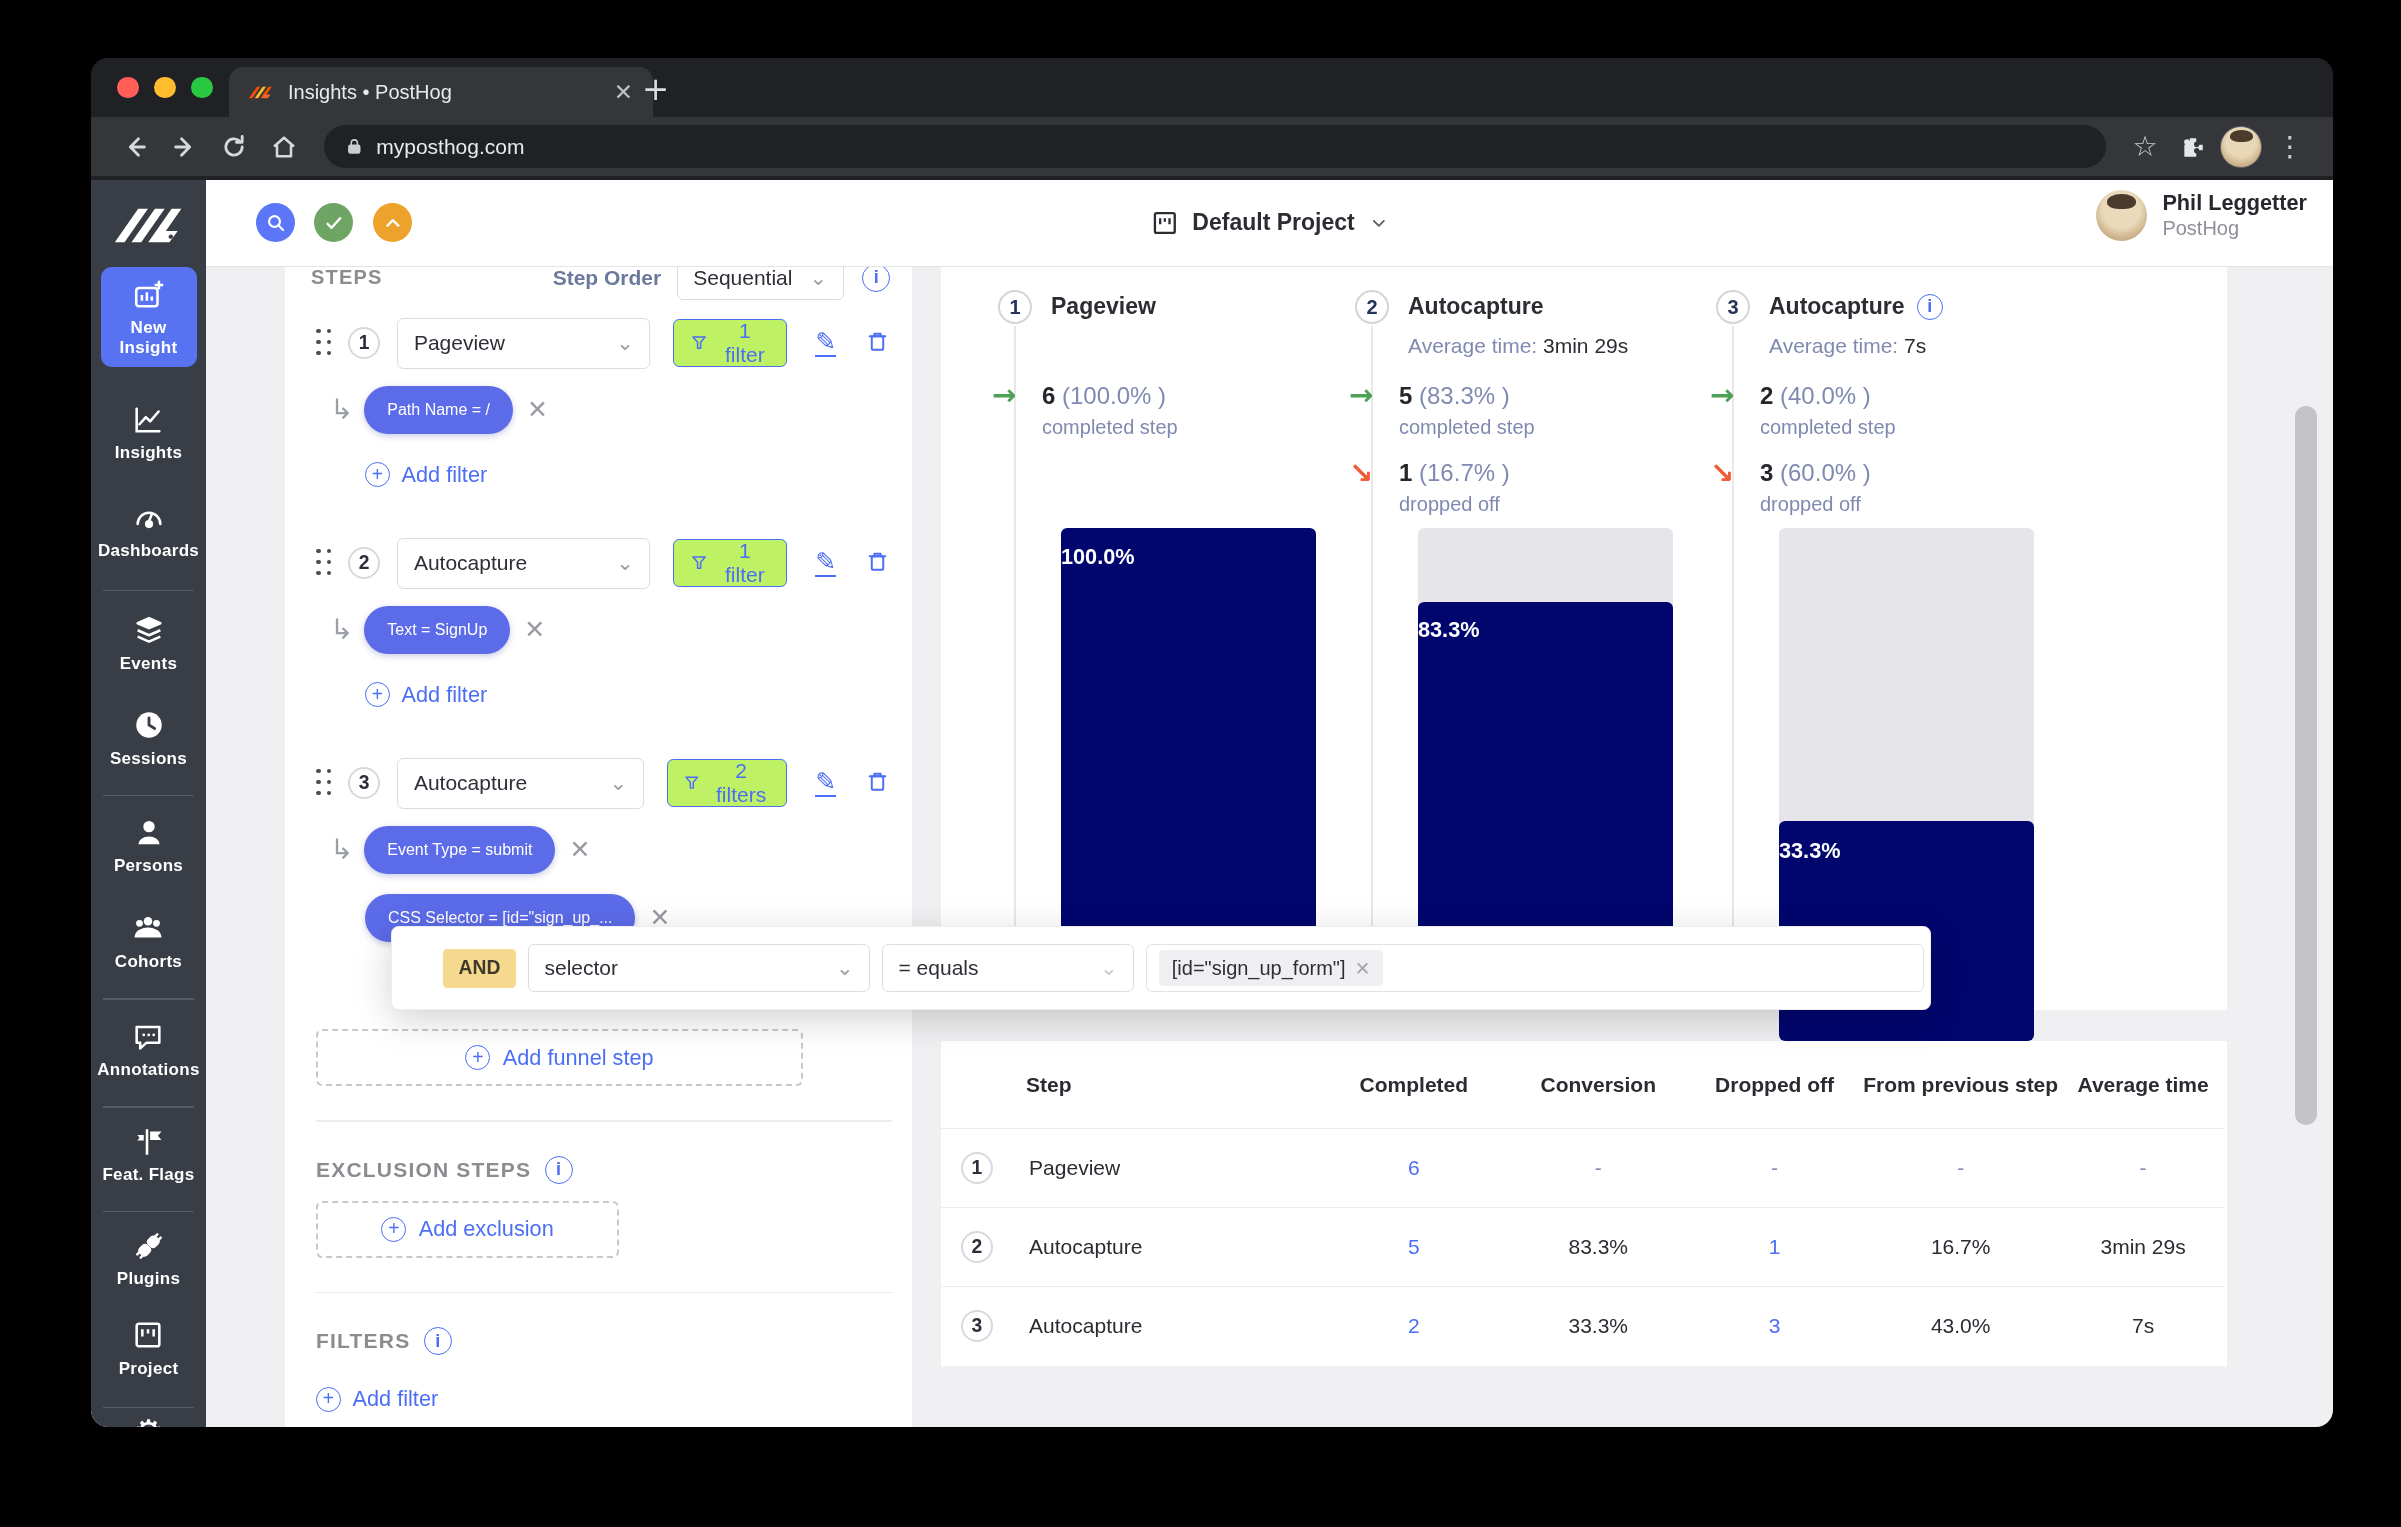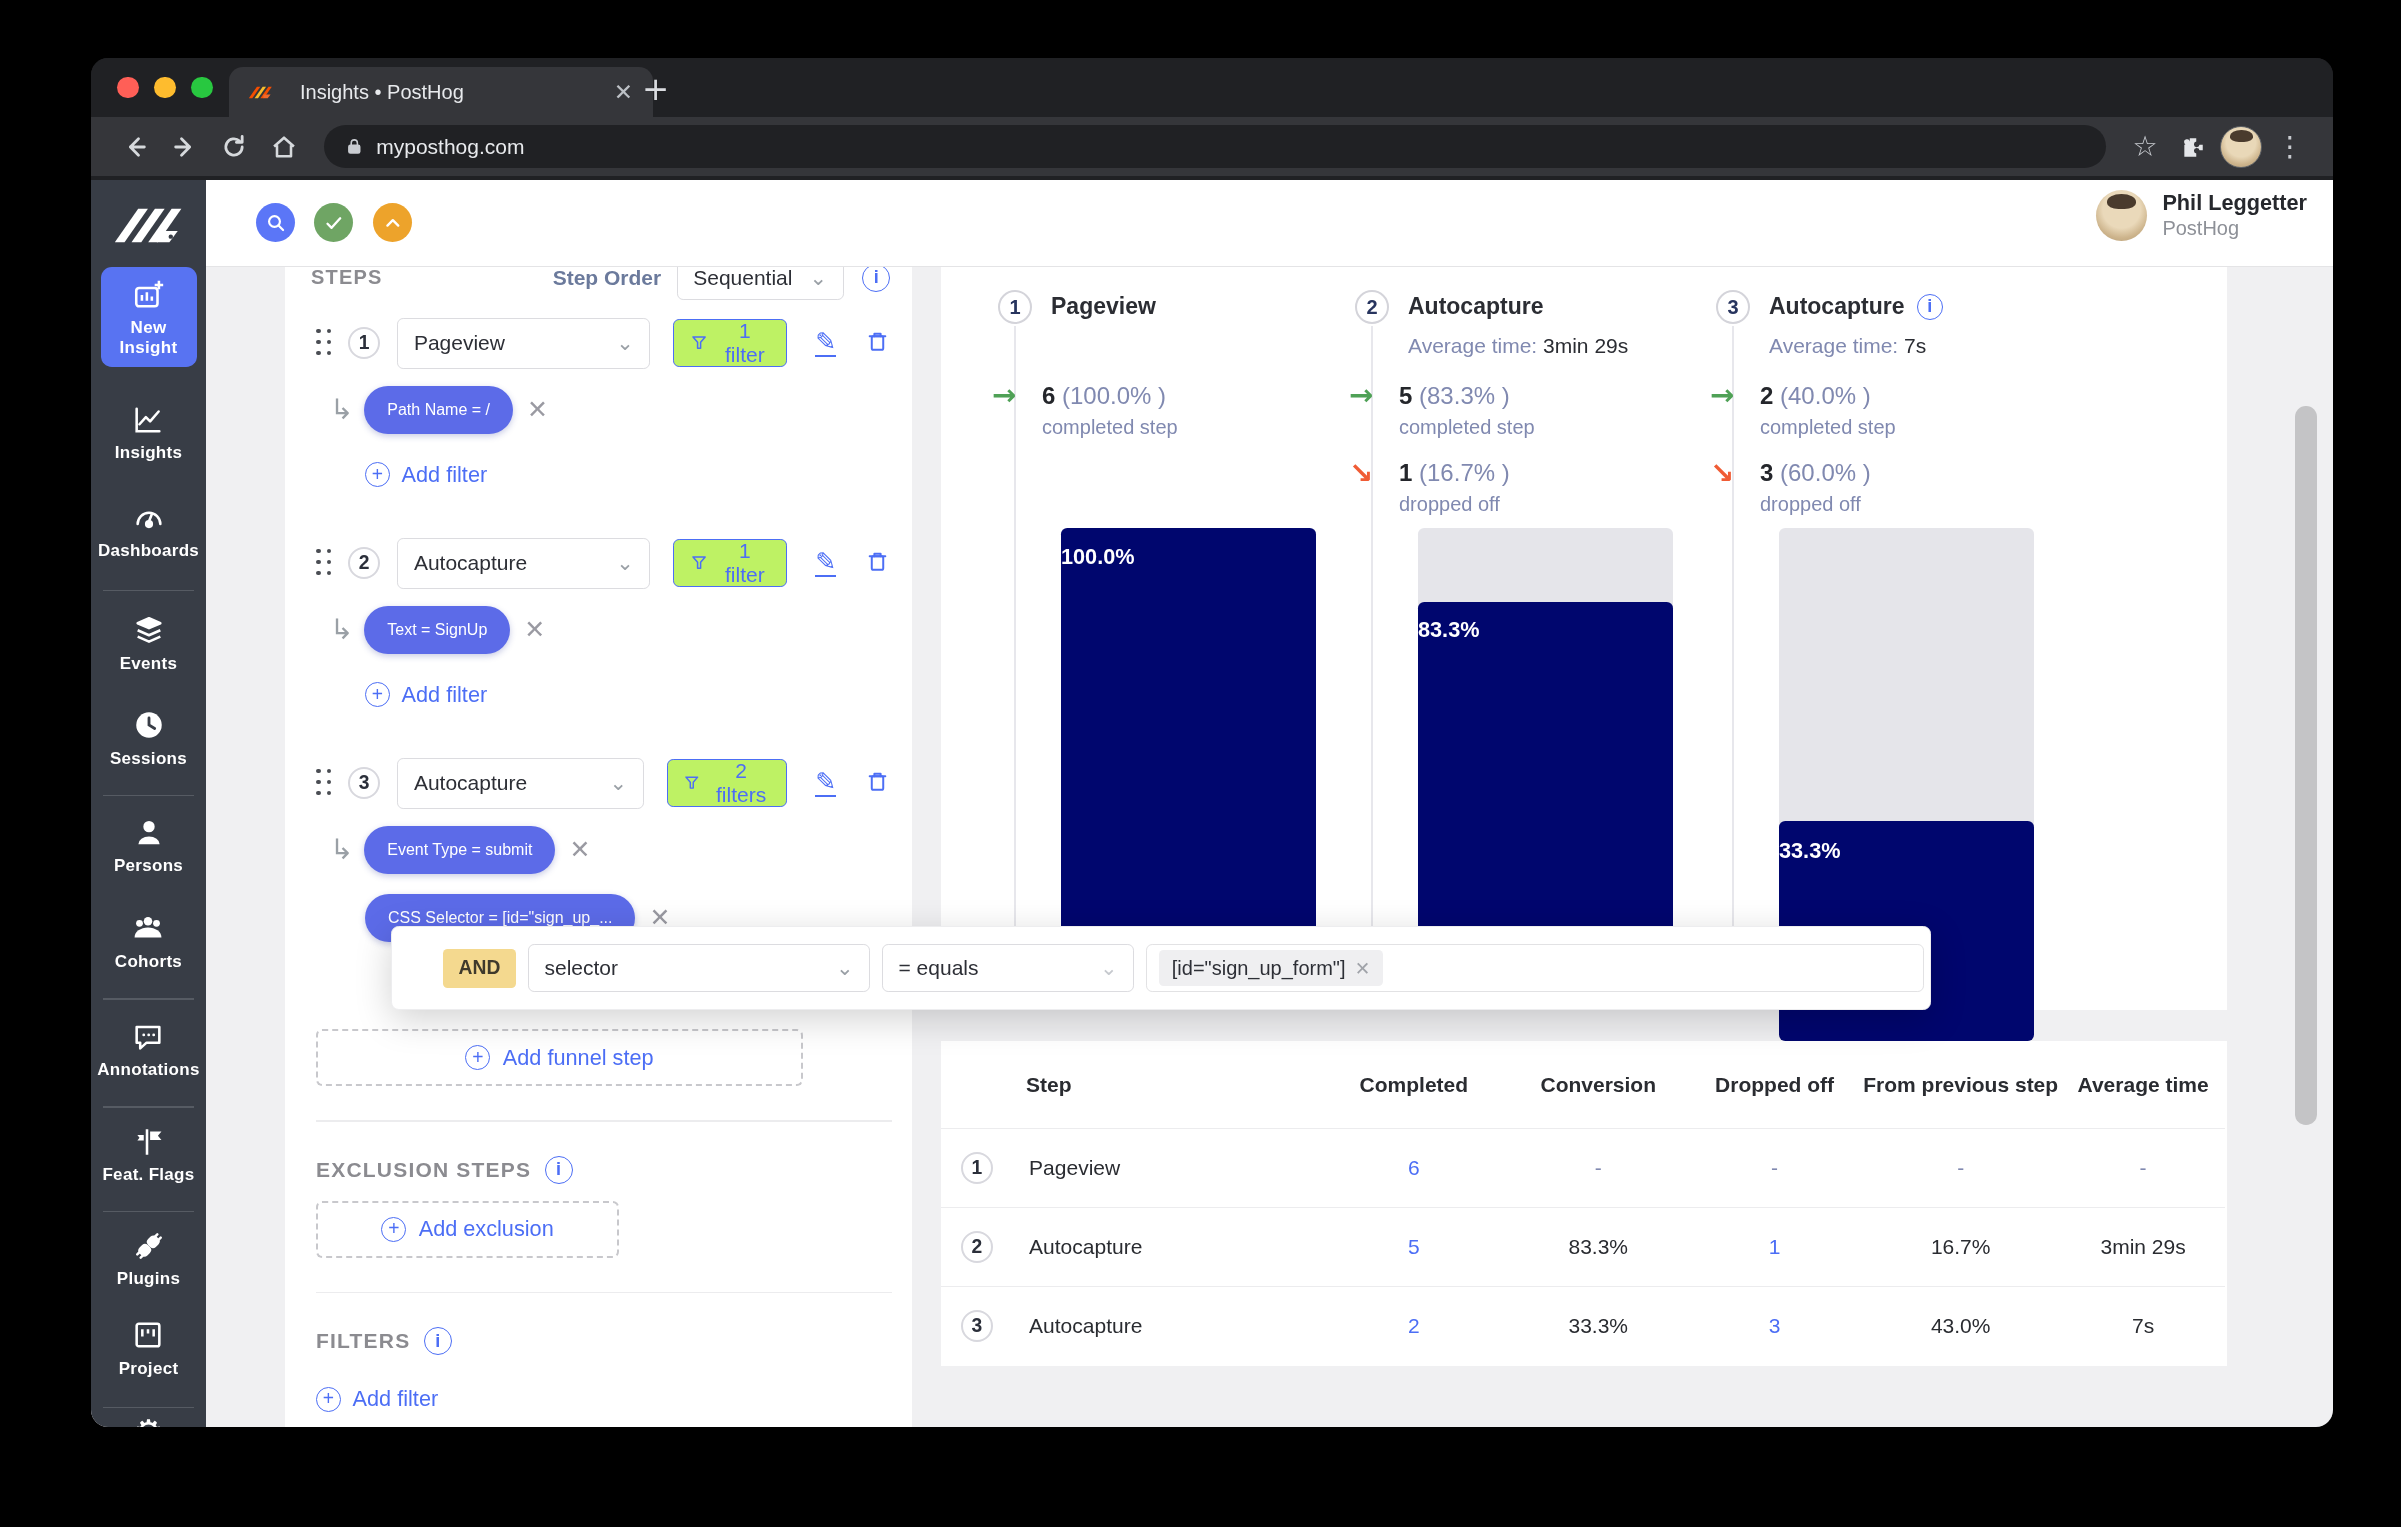--- a/index.html
+++ b/index.html
@@ -5,21 +5,21 @@
   html,body{margin:0;padding:0;}
   body{width:2401px;height:1527px;background:#000;font-family:"Liberation Sans",sans-serif;position:relative;overflow:hidden;}
   .glyph{font-family:"DejaVu Sans",sans-serif;}
   .window{position:absolute;left:91px;top:58px;width:2242px;height:1369px;border-radius:17px;overflow:hidden;background:#202124;box-shadow:0 31px 93px rgba(0,0,0,.65);}
 
   
   .tabstrip{position:absolute;left:0;top:0;right:0;height:59px;background:#202124;}
   .lights{position:absolute;left:26px;top:18.6px;display:flex;gap:15.5px;}
   .light{width:21.7px;height:21.7px;border-radius:50%;}
   .light.r{background:#ff5f57;} .light.y{background:#febc2e;} .light.g{background:#28c840;}
-  .tab{position:absolute;left:138px;top:9.3px;width:384px;height:50px;background:#35363a;border-radius:14px 14px 0 0;display:flex;align-items:center;padding:0 20px;gap:28px;color:#e8eaed;font-size:20px;}
+  .tab{position:absolute;left:138px;top:9.3px;width:384px;height:50px;background:#35363a;border-radius:14px 14px 0 0;display:flex;align-items:center;padding:0 20px;gap:16px;color:#e8eaed;font-size:20px;}
   .tab-title{white-space:nowrap;overflow:hidden;}
   .tab-close{margin-left:auto;color:#bdc1c6;font-size:23px;}
   .newtab{position:absolute;left:546px;top:12.4px;width:37px;height:37px;color:#dadce0;font-size:32.5px;display:flex;align-items:center;justify-content:center;}
   .toolbar{position:absolute;left:0;top:59px;right:0;height:59px;background:#35363a;display:flex;align-items:center;padding:0 23px;gap:7.7px;box-sizing:border-box;}
   .navic{width:42px;height:42px;display:flex;align-items:center;justify-content:center;color:#d6d9dc;}
   .navic svg{width:28px;height:28px;}
   .urlbar{flex:1;height:43px;background:#202124;border-radius:21.7px;display:flex;align-items:center;padding:0 21.7px;margin:0 10.8px;gap:12.4px;color:#9aa0a6;font-size:21px;white-space:nowrap;overflow:hidden;min-width:0;}
   .urlhost{color:#e8eaed;}
   .urlpath{overflow:hidden;text-overflow:clip;}
   .tb-ic{width:40px;height:40px;display:flex;align-items:center;justify-content:center;color:#c9ccd1;font-size:28px;flex:none;}
@@ -340,20 +340,30 @@
         <svg viewBox="0 0 24 24" fill="none" stroke="#fff" stroke-width="2.6" stroke-linecap="round" stroke-linejoin="round">
             <path d="M5 13 l4.5 4.5 L19 7"></path>
           </svg>
       </span>
       <span class="hcirc hc-caret">
         <svg viewBox="0 0 24 24" fill="none" stroke="#fff" stroke-width="2.6" stroke-linecap="round" stroke-linejoin="round">
             <path d="M6 15 l6 -6 6 6"></path>
           </svg>
       </span>
 
+      <div class="projswitch">
+        <svg width="28" height="28" viewBox="0 0 24 24" fill="none" stroke="#2b2d33" stroke-width="2">
+            <rect x="3.5" y="3.5" width="17" height="17" rx="1.5"></rect>
+            <path d="M8 8 v5 M12 8 v3 M16 8 v5"></path>
+          </svg>
+        <span class="plabel">Default Project</span>
+        <svg width="20" height="20" viewBox="0 0 24 24" fill="none" stroke="#5a5d63" stroke-width="2.2" stroke-linecap="round" stroke-linejoin="round">
+            <path d="M6 9.5 l6 6 6 -6"></path>
+          </svg>
+      </div>
 
       <div class="userblock">
         <span class="avatar-lg"></span>
         <span>
           <div class="uname">Phil Leggetter</div>
           <div class="uorg">PostHog</div>
         </span>
       </div>
     </div>
 

